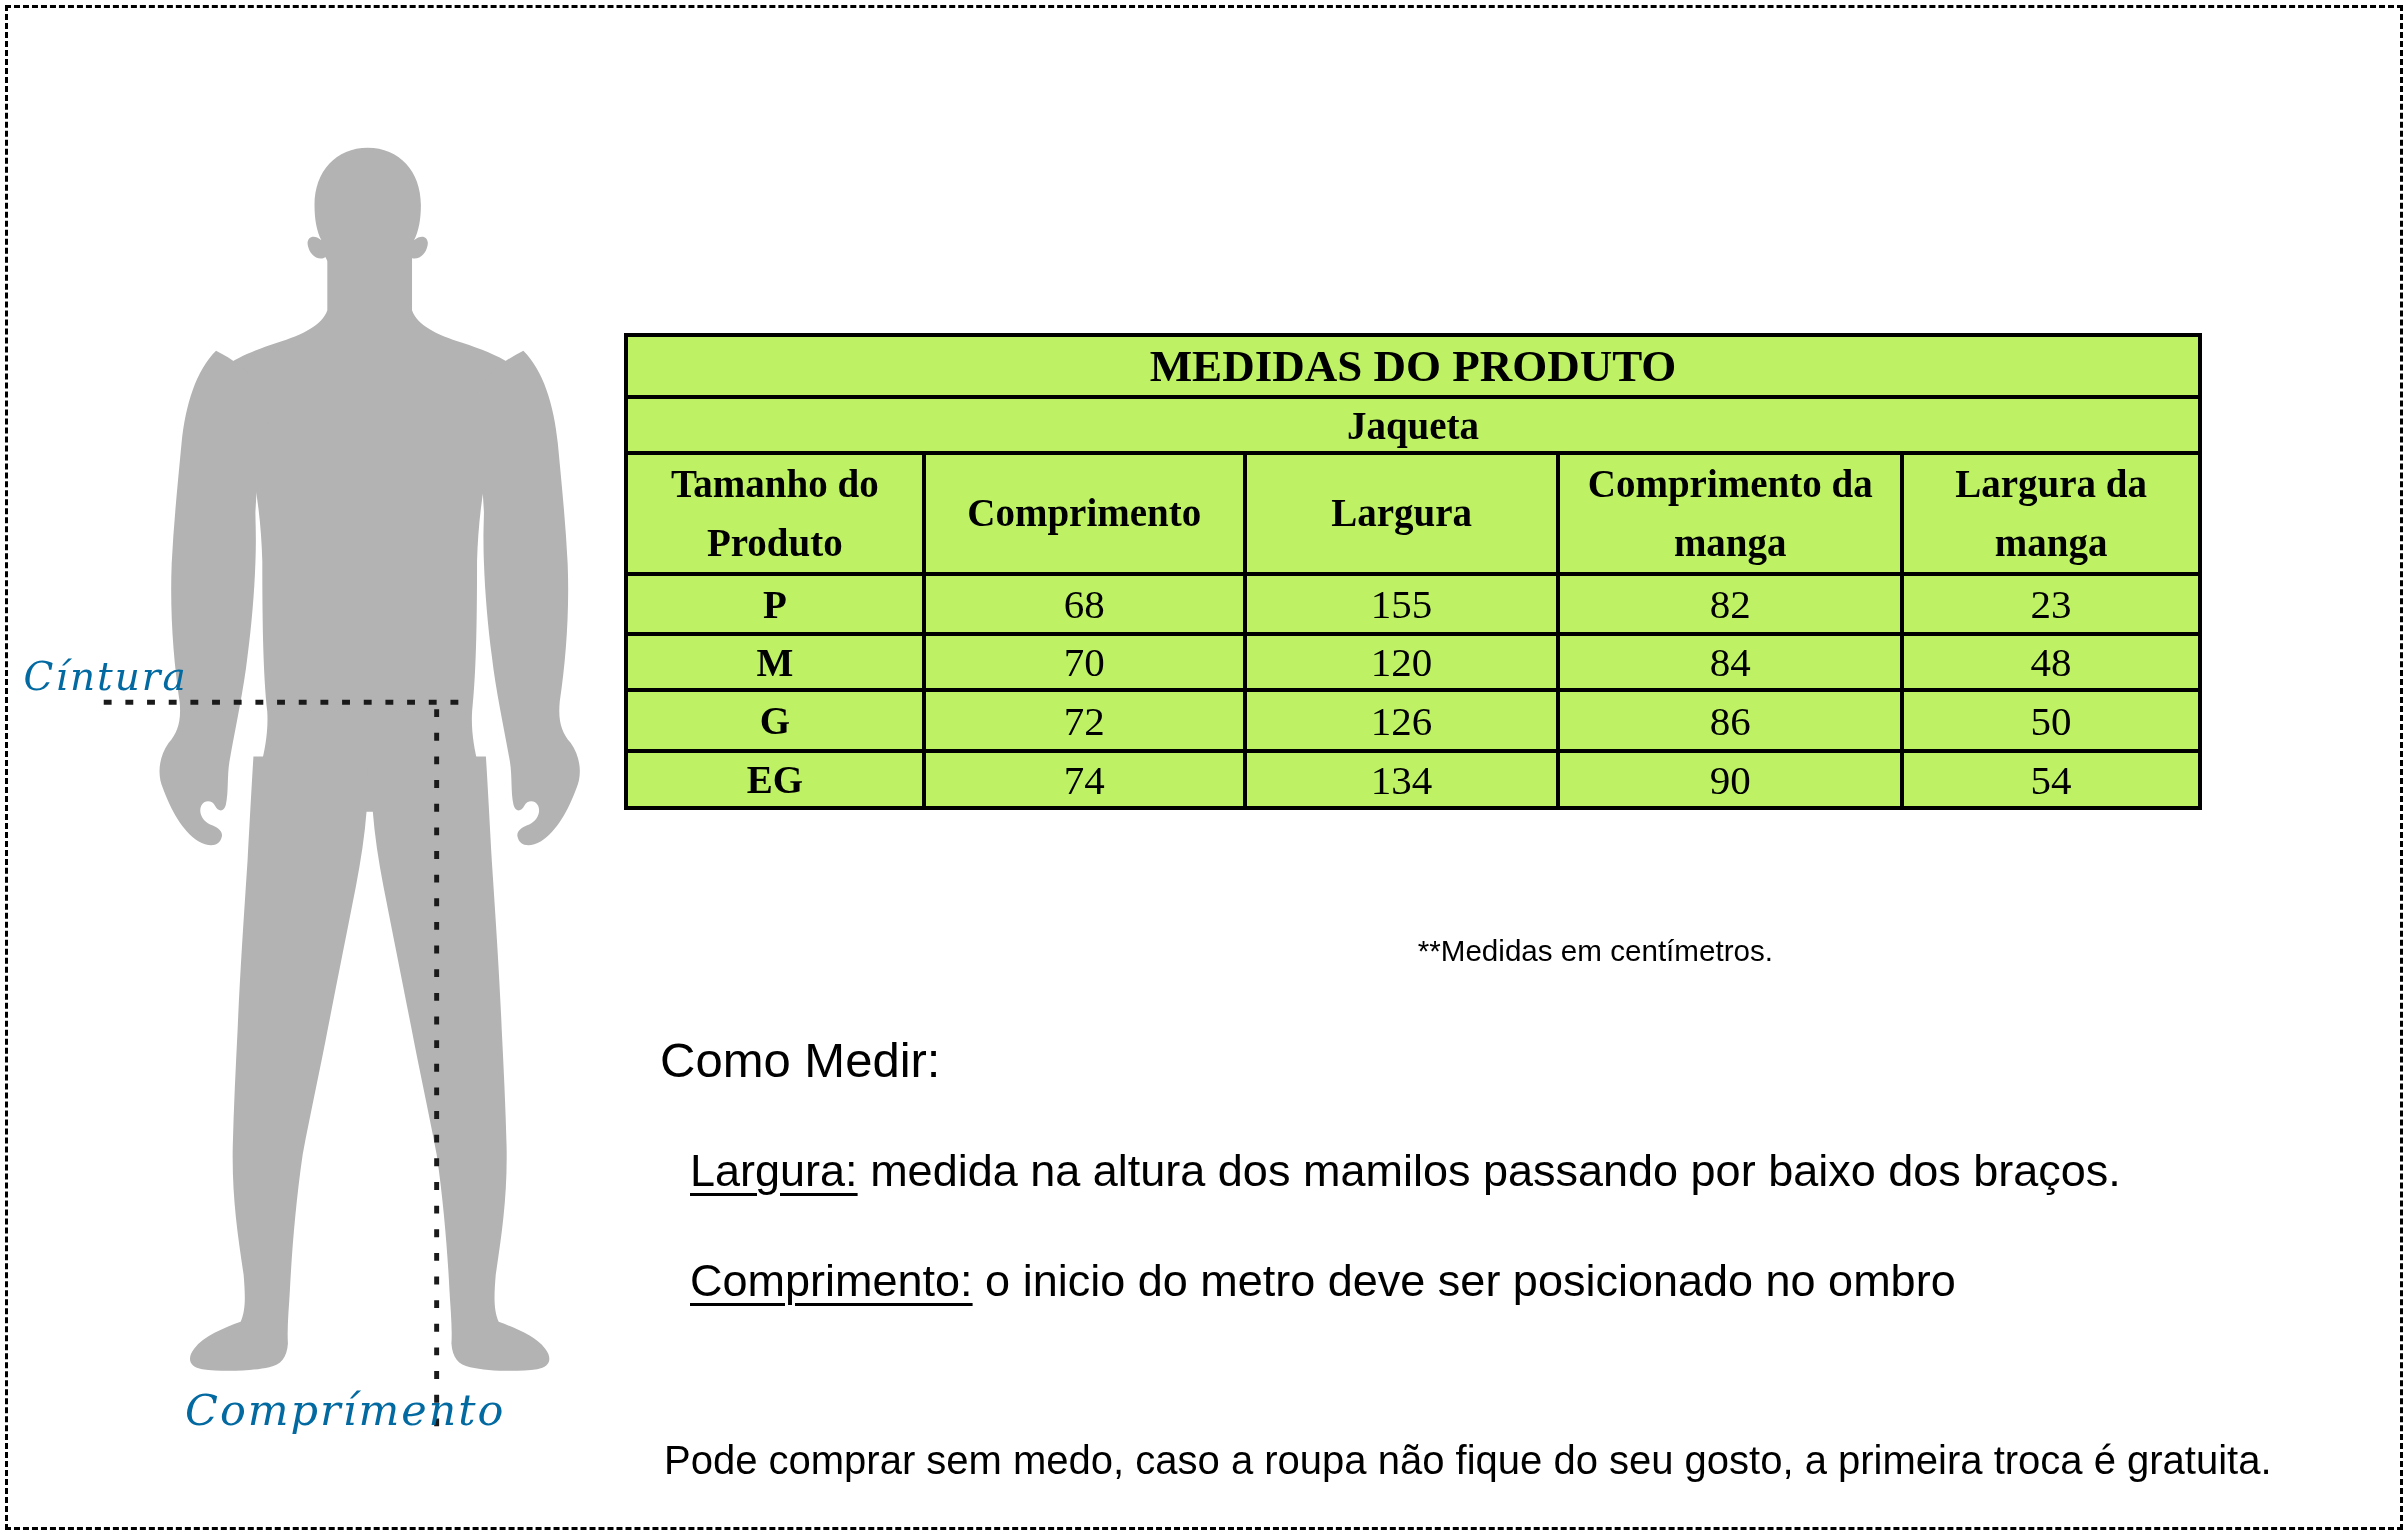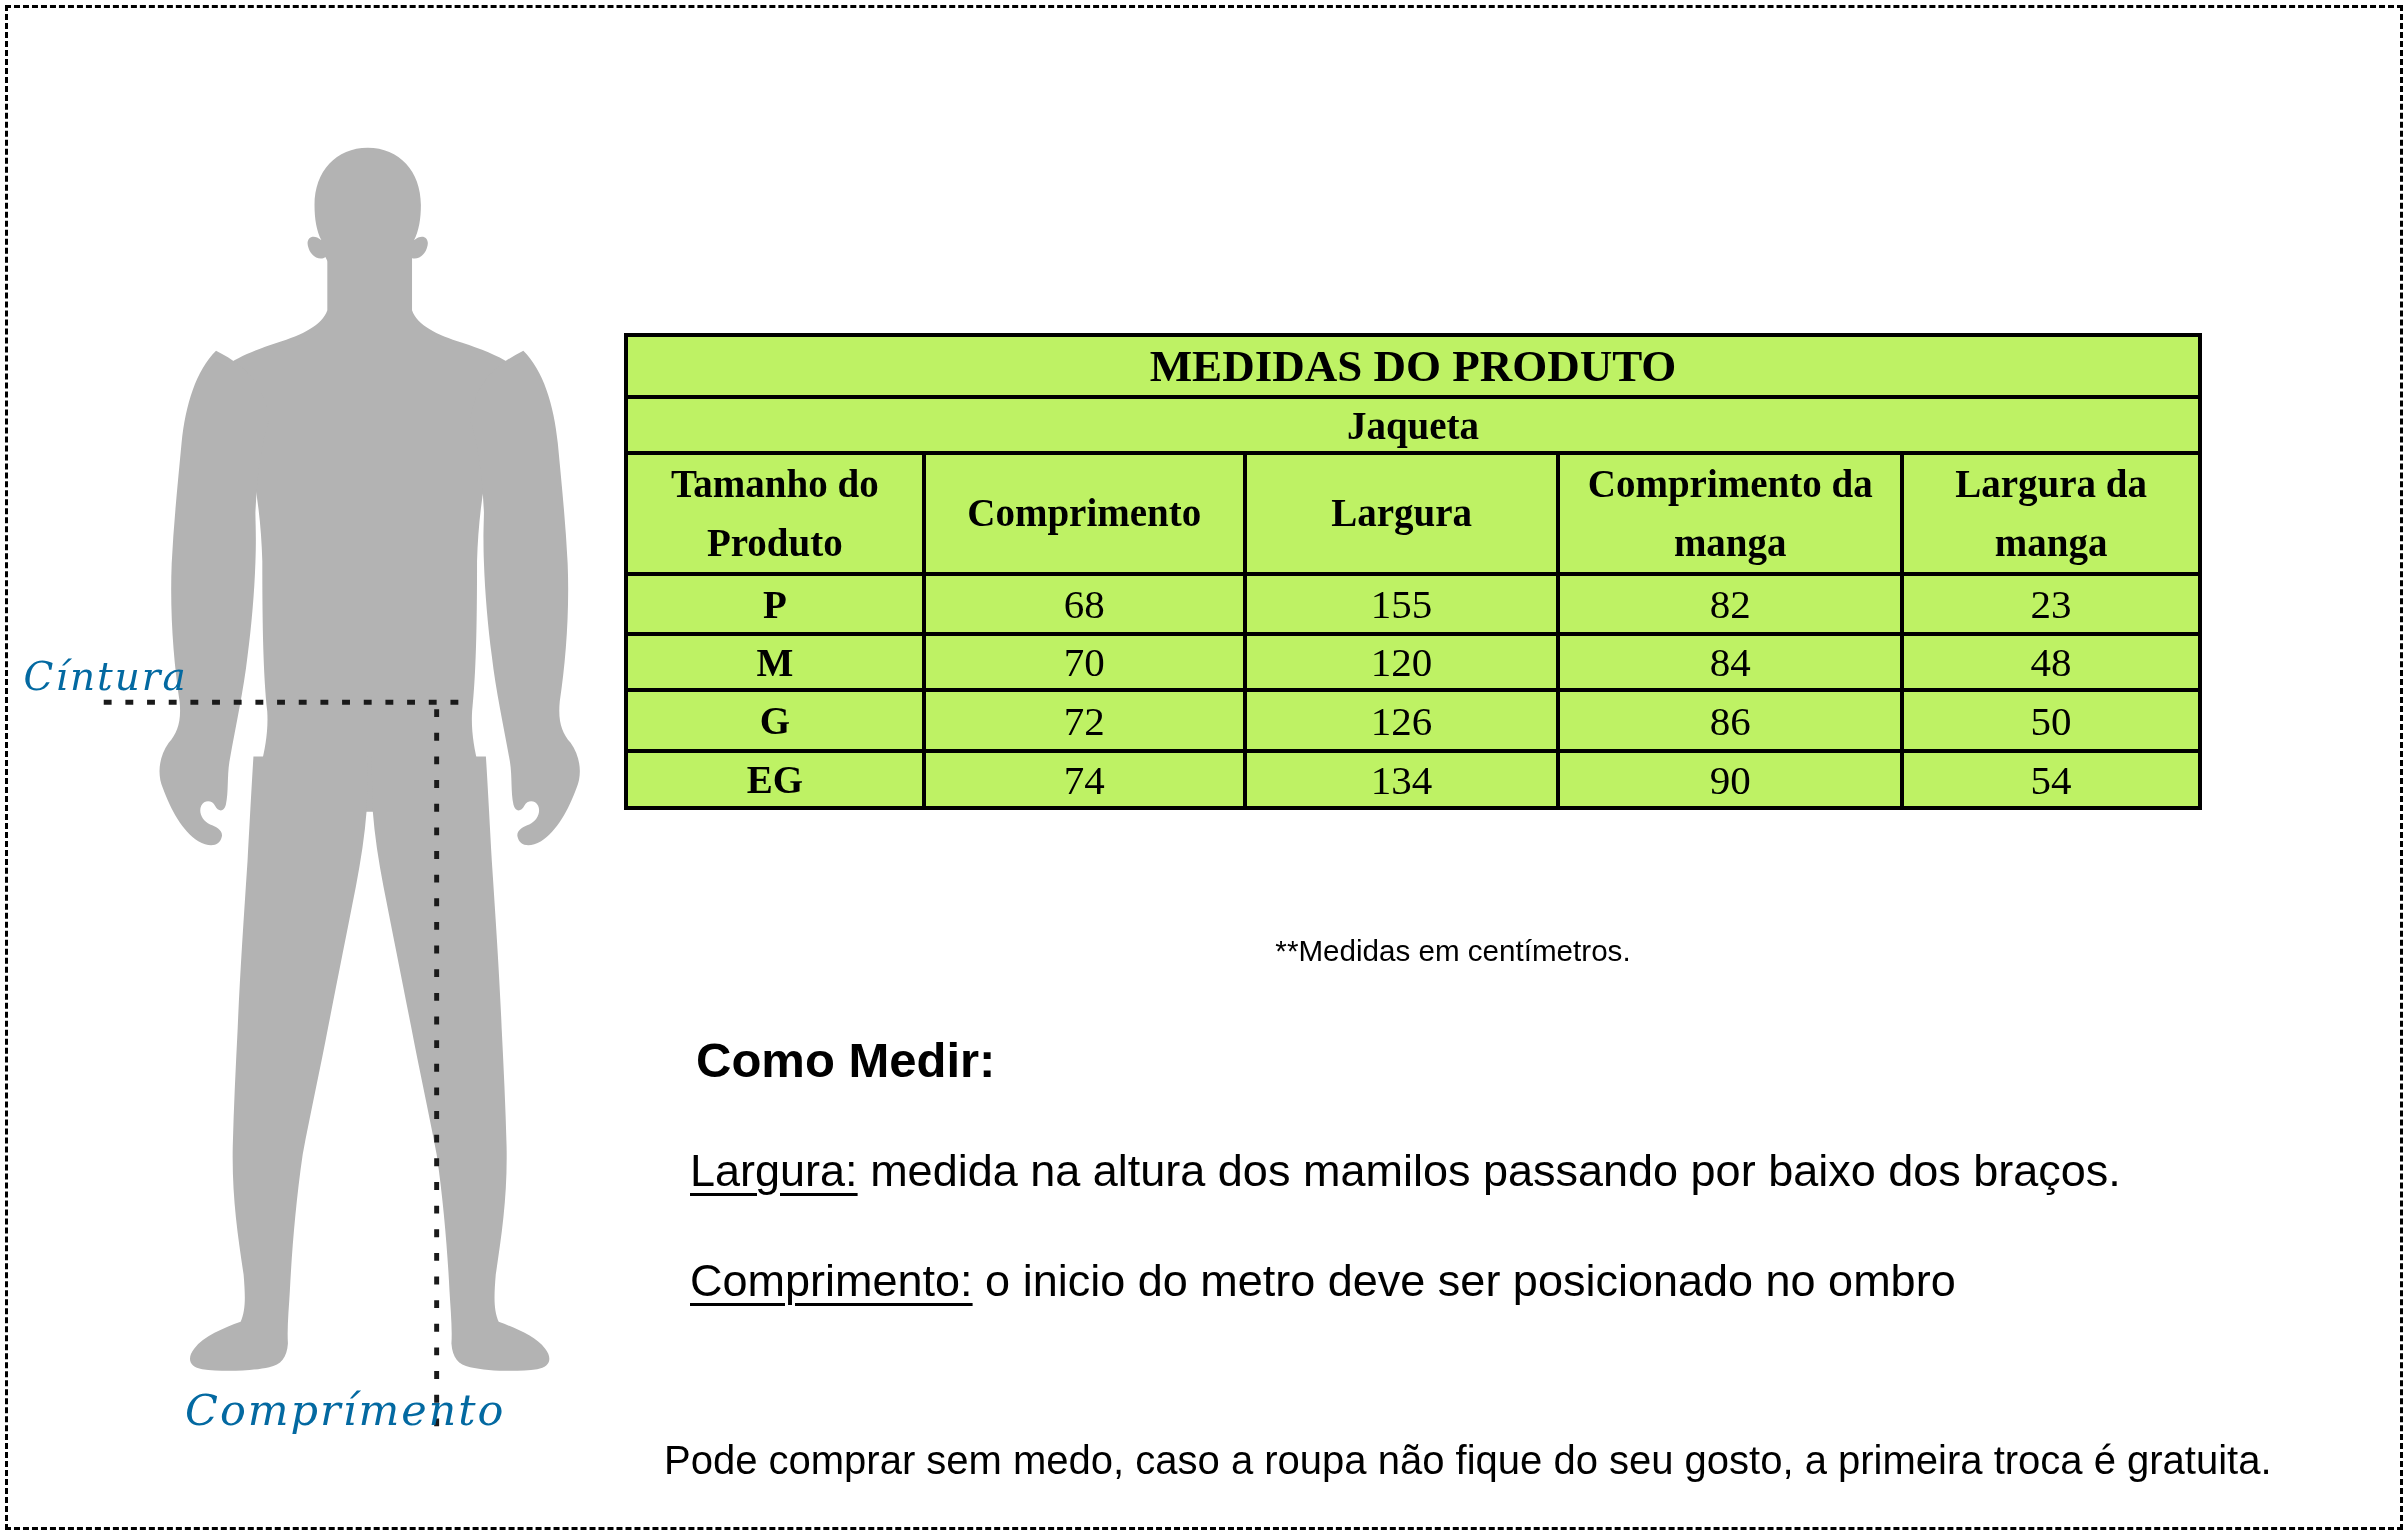--- a/index.html
+++ b/index.html
@@ -44,25 +44,25 @@
     padding:0;
     font-size:41px;
   }
   .size-table .tt{font-weight:bold;font-size:45px;}
   .size-table .sub{font-weight:bold;font-size:39px;}
   .size-table .hd{font-weight:bold;font-size:39px;line-height:1.5;}
   .size-table .sz{font-weight:bold;font-size:39px;}
   
   .units-note{
     position:absolute;left:1133px;top:934px;width:640px;
-    text-align:center;font-size:29.6px;
+    text-align:right;font-size:29.6px;
   }
   .howto-title{
-    position:absolute;left:696px;top:1032px;
-    font-size:49px;font-weight:bold;
+    position:absolute;left:660px;top:1032px;
+    font-size:49px;font-weight:normal;
   }
   .measure-line{
     position:absolute;font-size:45px;white-space:nowrap;
   }
   .measure-line .term{
     text-decoration:underline;
     text-underline-offset:6.9px;
     text-decoration-thickness:3px;
   }
   .line-width{left:690px;top:1145px;}

